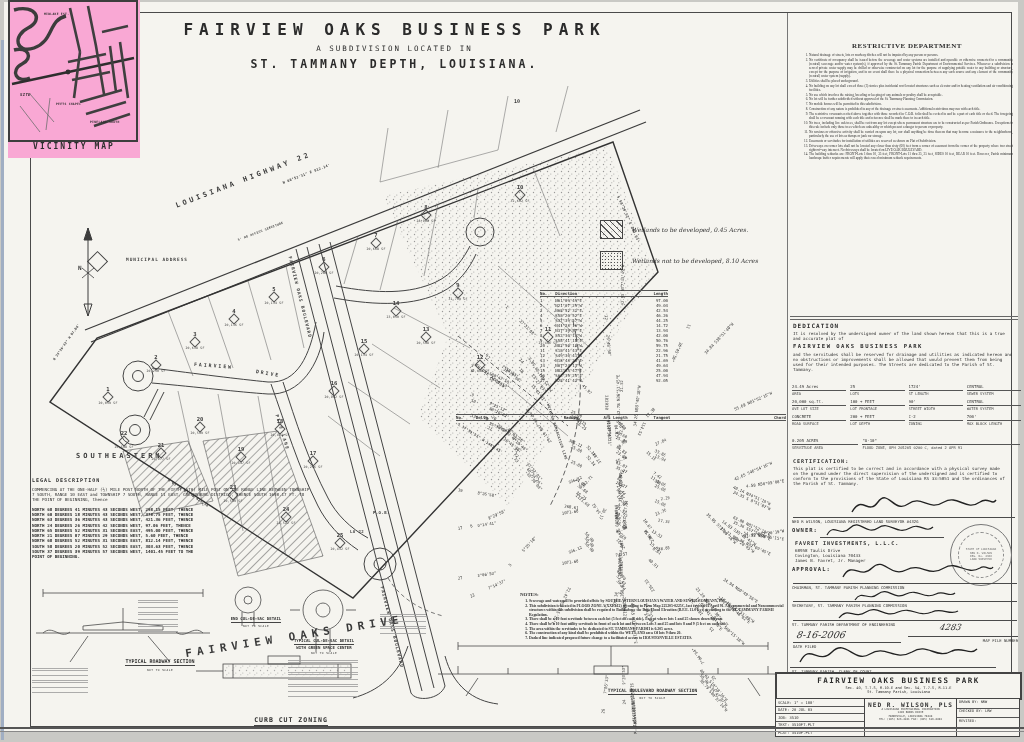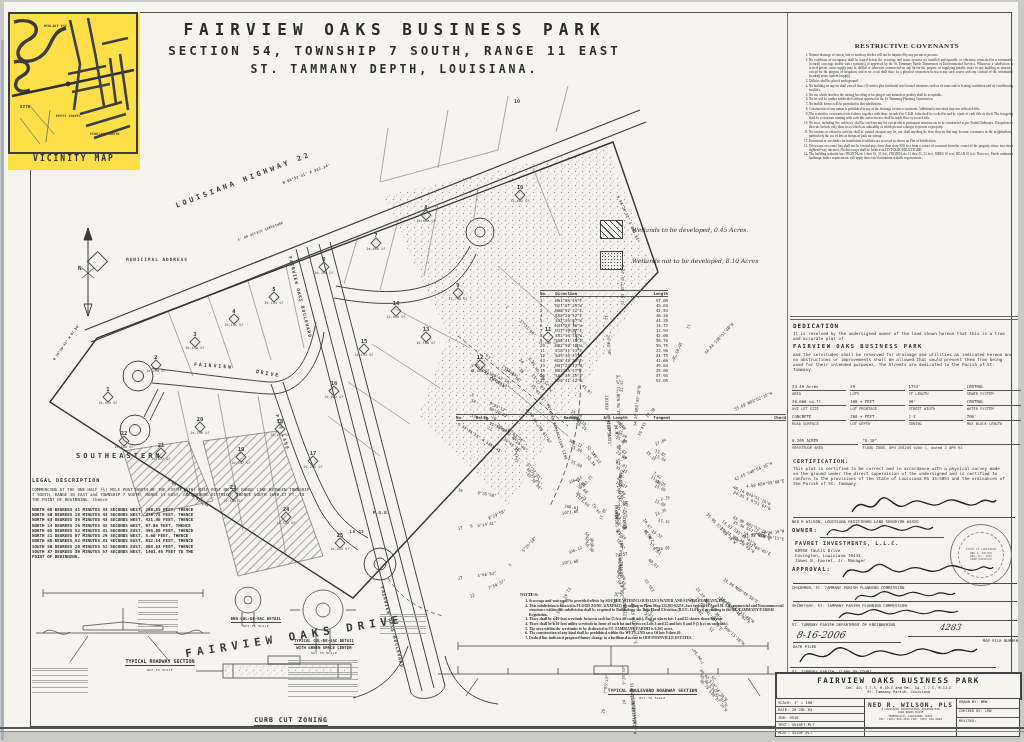--- a/index.html
+++ b/index.html
@@ -6,21 +6,21 @@
     font-family:"DejaVu Sans Mono",monospace;color:#333;}
   .abs{position:absolute;}
   #sheet{position:absolute;left:0;top:0;width:1024px;height:742px;}
   #paper{position:absolute;left:4px;top:2px;width:1014px;height:730px;background:#f5f4ef;}
   #frame{position:absolute;left:30px;top:12px;width:980px;height:713px;border:1.6px solid #4a4a4a;}
   #rightrule{position:absolute;left:787px;top:13px;width:0;height:712px;border-left:1px solid #777;}
   #bottombar{position:absolute;left:0px;top:727px;width:1024px;height:2px;background:#555;}
   #bottombar2{position:absolute;left:0px;top:731px;width:1024px;height:1px;background:#888;}
   #blueedge{position:absolute;left:1px;top:40px;width:3px;height:700px;background:#8fa2c2;opacity:.7;}
   
-  #vicinity{position:absolute;left:8px;top:12px;width:132px;height:158px;background:#fde047;}
+  #vicinity{position:absolute;left:8px;top:0;width:132px;height:158px;background:#f9a8d4;}
   #vicinity svg{border:2px solid #3d3d3d;}
   .vlab{position:absolute;font-size:3px;font-weight:bold;color:#2e2e2e;letter-spacing:.3px;}
   #vic-caption{position:absolute;left:0;top:142px;width:132px;text-align:center;font-size:8px;
     font-weight:bold;letter-spacing:2px;color:#2d2d2d;}
   
   #titleblock{position:absolute;left:142px;top:20px;width:505px;text-align:center;color:#2b2b2b;}
   #title-l1{font-size:16px;letter-spacing:6px;font-weight:bold;}
   #title-l2{font-size:7.5px;letter-spacing:2px;margin-top:5px;}
   #title-l3,#title-l4{font-size:12.5px;letter-spacing:3px;font-weight:bold;margin-top:4px;}
   #title-l5{font-size:11.5px;letter-spacing:3px;font-weight:bold;margin-top:4px;}
@@ -129,26 +129,26 @@
     </svg>
     <div class="vlab" style="left:36px;top:12px;">MIDLAKE EST.</div>
     <div class="vlab" style="left:12px;top:92px;font-style:italic;font-size:4px;">SITE</div>
     <div class="vlab" style="left:48px;top:102px;">PEETS CHAPEL</div>
     <div class="vlab" style="left:82px;top:120px;">PINELAND SOUTH</div>
     <div id="vic-caption">VICINITY MAP</div>
   </div>
 
   <div id="titleblock">
     <div id="title-l1">FAIRVIEW OAKS BUSINESS PARK</div>
-    <div id="title-l4">SECTION 54, TOWNSHIP 7 SOUTH, RANGE 11 EAST</div>
+    <div id="title-l2">A SUBDIVISION LOCATED IN</div>
     <div id="title-l5">ST. TAMMANY DEPTH, LOUISIANA.</div>
   </div>
 
   <div id="covenants">
-    <div id="cov-head">RESTRICTIVE COVENANTS</div>
+    <div id="cov-head">RESTRICTIVE DEPARTMENT</div>
     <ol id="cov-list">
 
     <li>Natural drainage of streets, lots or roadway ditches will not be impaired by any person or persons.</li>
         <li>No certificate of occupancy shall be issued before the sewerage and water systems are installed and operable or otherwise connected to a community (central) sewerage and/or water system(s), if approved by the St. Tammany Parish Department of Environmental Services. Whenever a subdivision is served private water supply may be drilled or otherwise constructed on any lot for the purpose of supplying potable water to any building or structure, except for the purpose of irrigation, and in no event shall there be a physical connection between any such source and any element of the community (central) water system (supply).</li>
         <li>Utilities shall be placed underground.</li>
         <li>No building on any lot shall exceed three (3) stories plus incidental roof located structures such as elevator and/or heating ventilation and air conditioning facilities.</li>
         <li>No use which involves the raising, breeding or keeping of any animals or poultry shall be acceptable.</li>
         <li>No lot will be further subdivided without approval of the St. Tammany Planning Commission.</li>
         <li>No mobile homes will be permitted in this subdivision.</li>
         <li>Construction of any nature is prohibited in any of the drainage or street easements. Additional restrictions may run with each title.</li>

